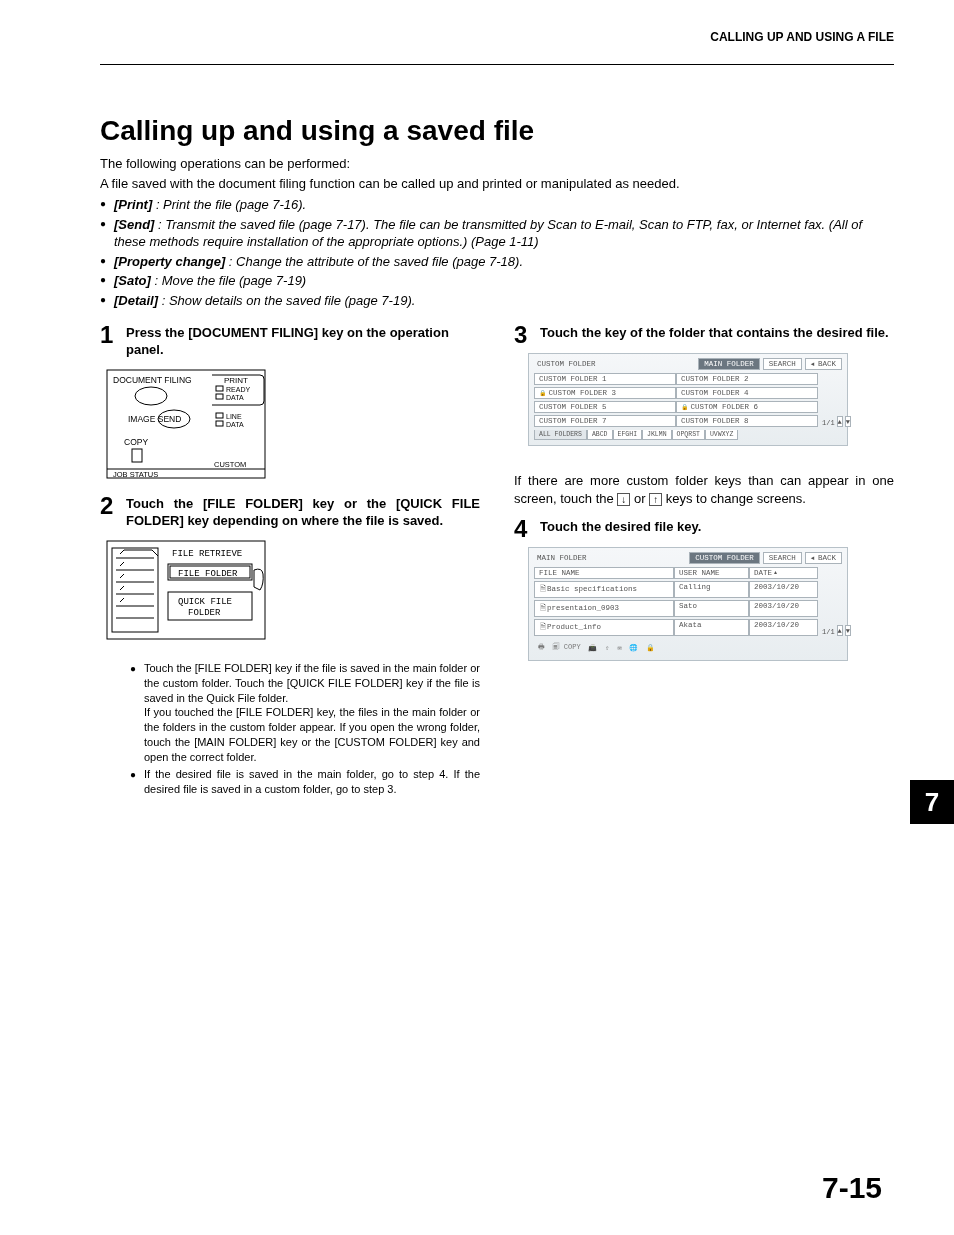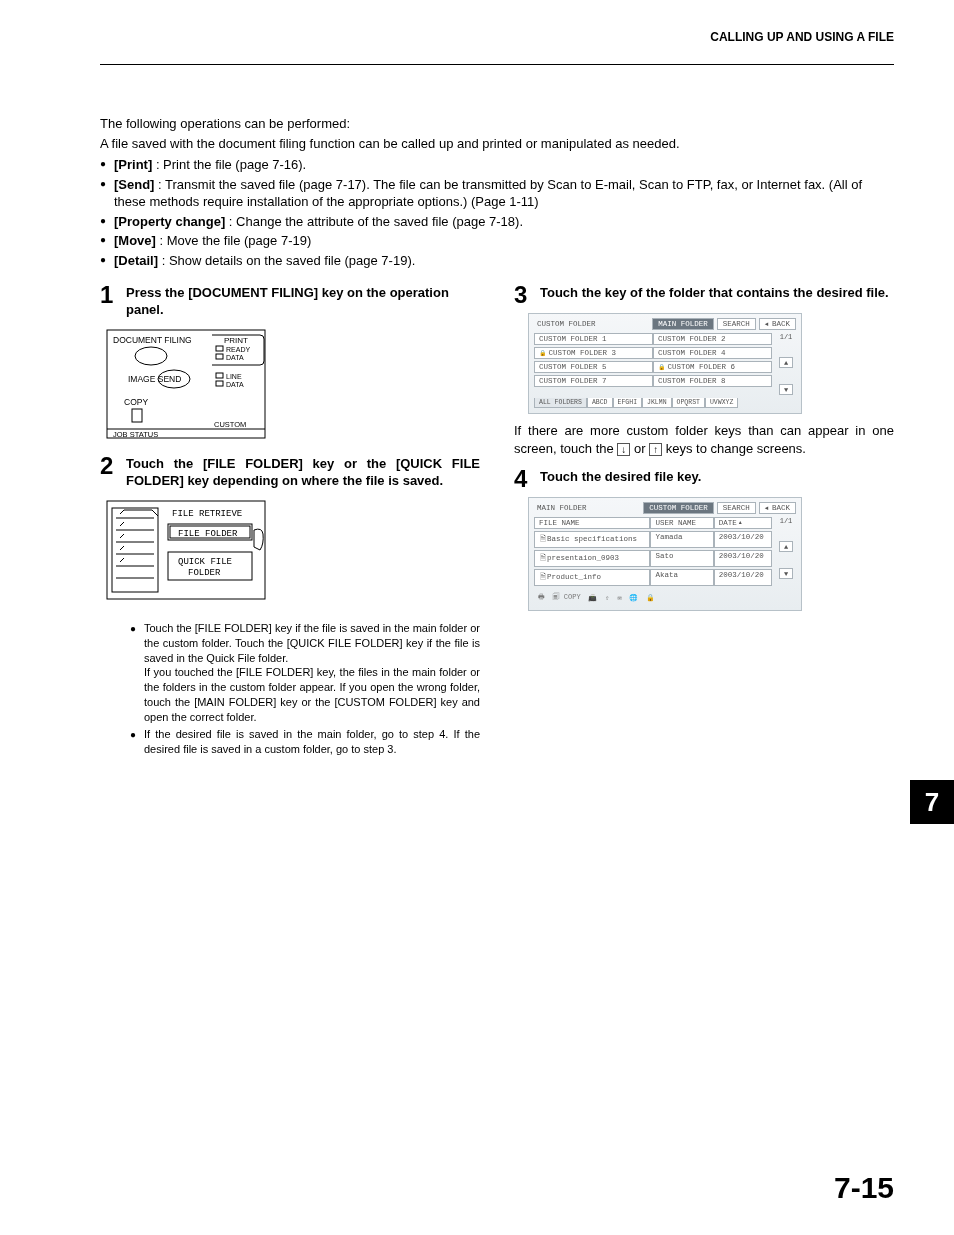--- a/index.html
+++ b/index.html
@@ -38,20 +38,21 @@
   .op-list {
     margin: 4px 0 14px 0;
     padding: 0;
     list-style: none;
   }
   .op-list li {
     margin: 2px 0;
     padding-left: 14px;
     position: relative;
     line-height: 1.35;
+    font-style: italic;
   }
   .op-list li:before {
     content: "●";
     position: absolute;
     left: 0;
     top: 1px;
     font-size: 10px;
   }
   .sub-h {
     font-size: 17px;
@@ -101,83 +102,84 @@
   .sub-notes .bul:before {
     content: "●";
     position: absolute;
     left: 0;
     top: 1px;
     font-size: 10px;
   }
   .para { text-align: justify; margin: 6px 0 10px 0; line-height:1.35; }
   .mini-screen {
     border: 1px solid #b7c1c8;
-    width: 274px;
+    width: 320px;
     font-family: "Courier New", monospace;
     font-size: 7.5px;
     background: linear-gradient(#f5f7f9,#e8edf0);
     padding: 4px 5px 5px 5px;
-    margin: 6px 0 8px 14px;
+    margin: 6px 0 26px 14px;
     color: #555;
   }
   .ms-head { display:flex; align-items:center; gap:3px; margin-bottom:3px; }
   .ms-title { flex:1; padding:1px 3px; }
   .ms-btn {
     border:1px solid #aab3ba; background:#fff;
     padding: 1px 5px;
     display:inline-block;
   }
   .ms-btn.dark { background:#6b7680; color:#fff; }
   .ms-back:before { content:"◄ "; font-size:6px;}
   .ms-body { display:flex; gap:4px; }
   .ms-main { flex:1; display:flex; flex-direction:column; gap:2px; }
   .ms-row { display:flex; }
   .ms-cell { flex:1; border:1px solid #aab3ba; background:#fff; padding:1px 4px; white-space:nowrap; overflow:hidden; }
   .ms-lock:before { content:"🔒"; font-size:6px; margin-right:2px; }
-  .ms-side { width:20px; display:flex; flex-direction:column; align-items:center; gap:16px; font-size:7px;}
+  .ms-side { width:20px; display:flex; flex-direction:row; align-items:flex-end; gap:2px; font-size:7px;}
   .ms-side .sbtn { border:1px solid #aab3ba; background:#fff; width:14px; height:11px; display:flex; align-items:center; justify-content:center; font-size:7px;}
   .ms-tabs { display:flex; gap:0; margin-top:3px; }
   .ms-tab { border:1px solid #aab3ba; border-top:none; background:#fff; padding:1px 4px; font-size:6.5px; }
   .ms-tab:first-child { background:#e2e7eb; }
   .file-head .ms-cell { display:flex; align-items:center; gap:2px;}
   .file-head .ms-cell.date:after { content:" ▲"; font-size:5px; }
   .file-row .ic { display:inline-block; width:8px; text-align:center; }
   .foot-icons { display:flex; gap:8px; margin-top:4px; padding:2px 4px; align-items:center;}
   .foot-icons span { font-size:7px; color:#777;}
   .arrowbox { display:inline-block; border:1px solid #555; padding:0 3px; font-size:10px; line-height:1.1;}
   .chapter-tab {
     position:absolute; right:0; top:780px;
     background:#000; color:#fff;
     width:44px; height:44px;
     font-size:26px; font-weight:bold;
     display:flex; align-items:center; justify-content:center;
   }
   .page-num {
-    position:absolute; right:60px; bottom:30px;
+    position:absolute; right:72px; bottom:30px;
     font-size:30px; font-weight:bold;
   }
 </style>
 </head>
 <body>
 
 <div class="page">
 
   <div class="header-right">CALLING UP AND USING A FILE</div>
 
+  <h1 class="title">Calling up and using a saved file</h1>
 
   <div class="intro">
     <p>The following operations can be performed:</p>
     <p>A file saved with the document filing function can be called up and printed or manipulated as needed.</p>
   </div>
 
   <ul class="op-list">
     <li><b>[Print]</b><span> : Print the file (page 7-16).</span></li>
     <li><b>[Send]</b><span> : Transmit the saved file (page 7-17). The file can be transmitted by Scan to E-mail, Scan to FTP, fax, or Internet fax. (All of these methods require installation of the appropriate options.) (Page 1-11)</span></li>
     <li><b>[Property change]</b><span> : Change the attribute of the saved file (page 7-18).</span></li>
-    <li><b>[Move]</b><span> : Move the file (page 7-19)</span></li>
+    <li><b>[Sato]</b><span> : Move the file (page 7-19)</span></li>
     <li><b>[Detail]</b><span> : Show details on the saved file (page 7-19).</span></li>
   </ul>
 
 
   <div class="cols">
 
     <div class="col">
 
       <div class="step">
         <div class="step-num">1</div>
@@ -311,21 +313,21 @@
         </div>
         <div class="ms-body">
           <div class="ms-main">
             <div class="ms-row file-head">
               <div class="ms-cell" style="flex:2.2">FILE NAME</div>
               <div class="ms-cell" style="flex:1.1">USER NAME</div>
               <div class="ms-cell date" style="flex:1">DATE</div>
             </div>
             <div class="ms-row file-row">
               <div class="ms-cell" style="flex:2.2"><span class="ic">🗎</span><span>Basic specifications</span></div>
-              <div class="ms-cell" style="flex:1.1">Yamada</div>
+              <div class="ms-cell" style="flex:1.1">Calling</div>
               <div class="ms-cell" style="flex:1">2003/10/20</div>
             </div>
             <div class="ms-row file-row">
               <div class="ms-cell" style="flex:2.2"><span class="ic">🗎</span><span>presentaion_0903</span></div>
               <div class="ms-cell" style="flex:1.1">Sato</div>
               <div class="ms-cell" style="flex:1">2003/10/20</div>
             </div>
             <div class="ms-row file-row">
               <div class="ms-cell" style="flex:2.2"><span class="ic">🗎</span><span>Product_info</span></div>
               <div class="ms-cell" style="flex:1.1">Akata</div>

